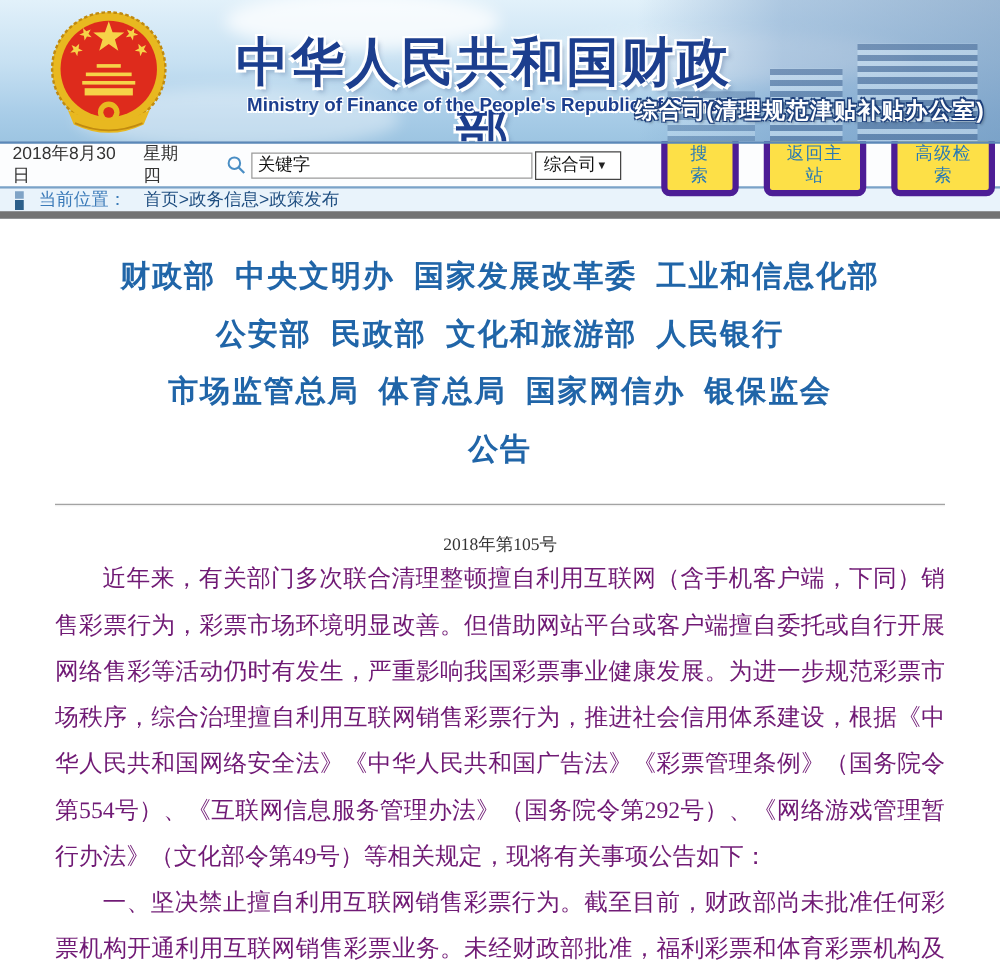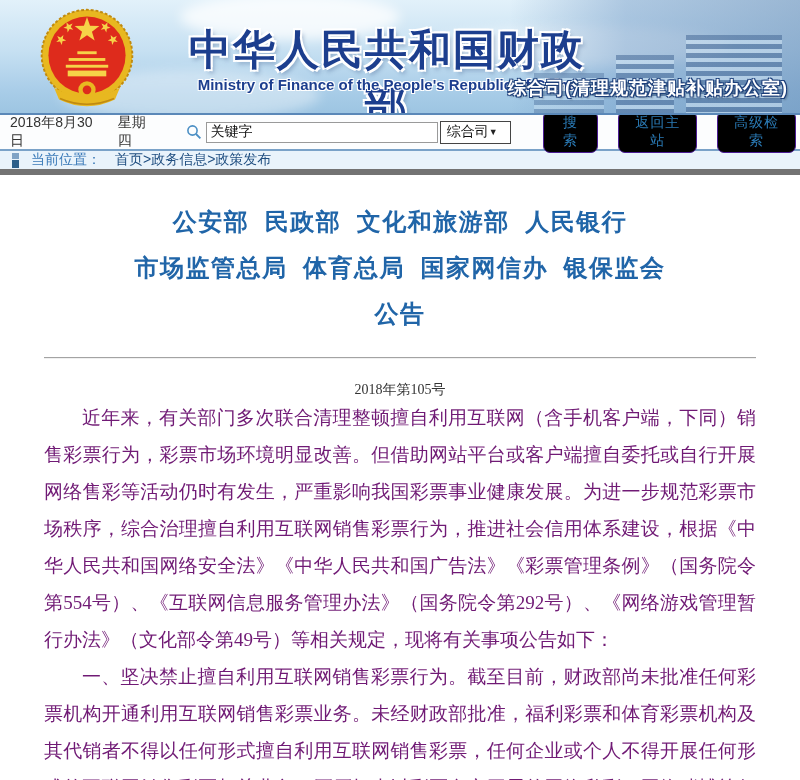--- a/index.html
+++ b/index.html
@@ -41,21 +41,21 @@
   .tbar .date  { margin-left:6px; }
   .tbar .wday  { margin-left:16px; margin-right:28px; }
   .mag { width:16px; height:16px; margin-right:4px; flex:0 0 auto; }
   .kw-input { width:244px; height:21px; border:1px solid #9a9a9a; background:#fff;
               font-size:14px; color:#111; padding:0 4px; font-family:inherit; }
   .cat-select { width:74px; height:23px; border:1px solid #444; background:#fff; margin-left:2px;
               display:flex; align-items:center; justify-content:flex-start; padding:0 6px;
               font-size:14px; color:#111; cursor:default; }
   .cat-select .arr { font-size:9px; color:#222; }
   .btn-group { display:flex; gap:20px; margin-left:32px; }
-  .tb-btn { background:#000000; border:1px solid #4c1d95; border-radius:7px; color:#2a7ab5;
+  .tb-btn { background:#fde047; border:5px solid #4c1d95; border-radius:7px; color:#2a7ab5;
             font-size:14px; padding:2px 11px; letter-spacing:1px; cursor:pointer;
             font-family:inherit; }
 
   
   .crumb { height:24px; background:#e9f3fb; border-bottom:6px solid #737373;
            display:flex; align-items:center; padding:0 12px; font-size:14px; }
   .crumb-ico { width:7px; height:15px; margin-right:12px; display:flex; flex-direction:column; gap:1px; }
   .crumb-ico .sq1 { height:6px; background:#7fa3c6; }
   .crumb-ico .sq2 { flex:1; background:#2c5f8a; }
   .crumb-label { color:#3a7ab8; margin-right:14px; }
@@ -140,20 +140,21 @@
   <span class="crumb-ico">
     <span class="sq1"></span>
       <span class="sq2"></span>
   </span>
   <span class="crumb-label">当前位置：</span>
   <span class="crumb-path">首页&gt;政务信息&gt;政策发布</span>
 </div>
 
 <div class="doc">
   <div class="doc-titles">
+    <div>财政部 中央文明办 国家发展改革委 工业和信息化部</div>
     <div>公安部 民政部 文化和旅游部 人民银行</div>
     <div>市场监管总局 体育总局 国家网信办 银保监会</div>
     <div>公告</div>
   </div>
 
   <hr>
 
   <div class="doc-num">2018年第105号</div>
 
   <p>近年来，有关部门多次联合清理整顿擅自利用互联网（含手机客户端，下同）销售彩票行为，彩票市场环境明显改善。但借助网站平台或客户端擅自委托或自行开展网络售彩等活动仍时有发生，严重影响我国彩票事业健康发展。为进一步规范彩票市场秩序，综合治理擅自利用互联网销售彩票行为，推进社会信用体系建设，根据《中华人民共和国网络安全法》《中华人民共和国广告法》《彩票管理条例》（国务院令第554号）、《互联网信息服务管理办法》（国务院令第292号）、《网络游戏管理暂行办法》（文化部令第49号）等相关规定，现将有关事项公告如下：</p>

